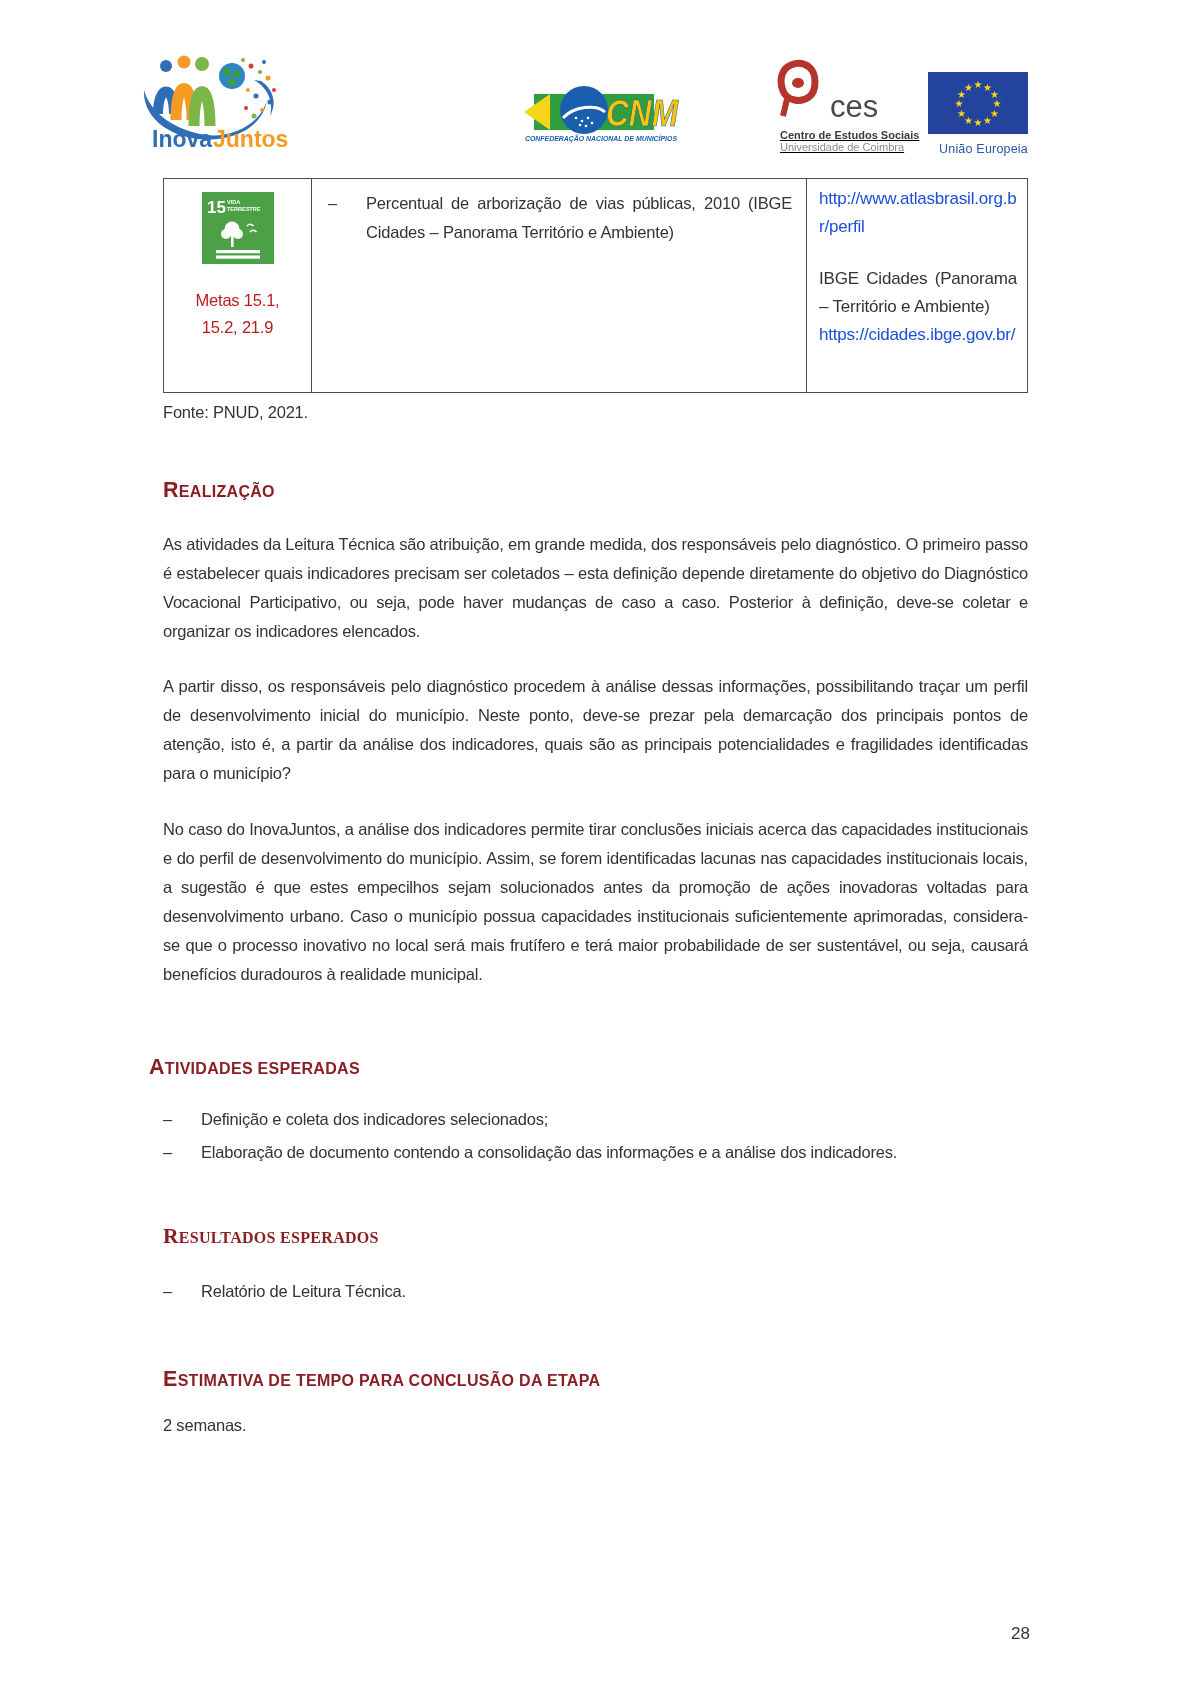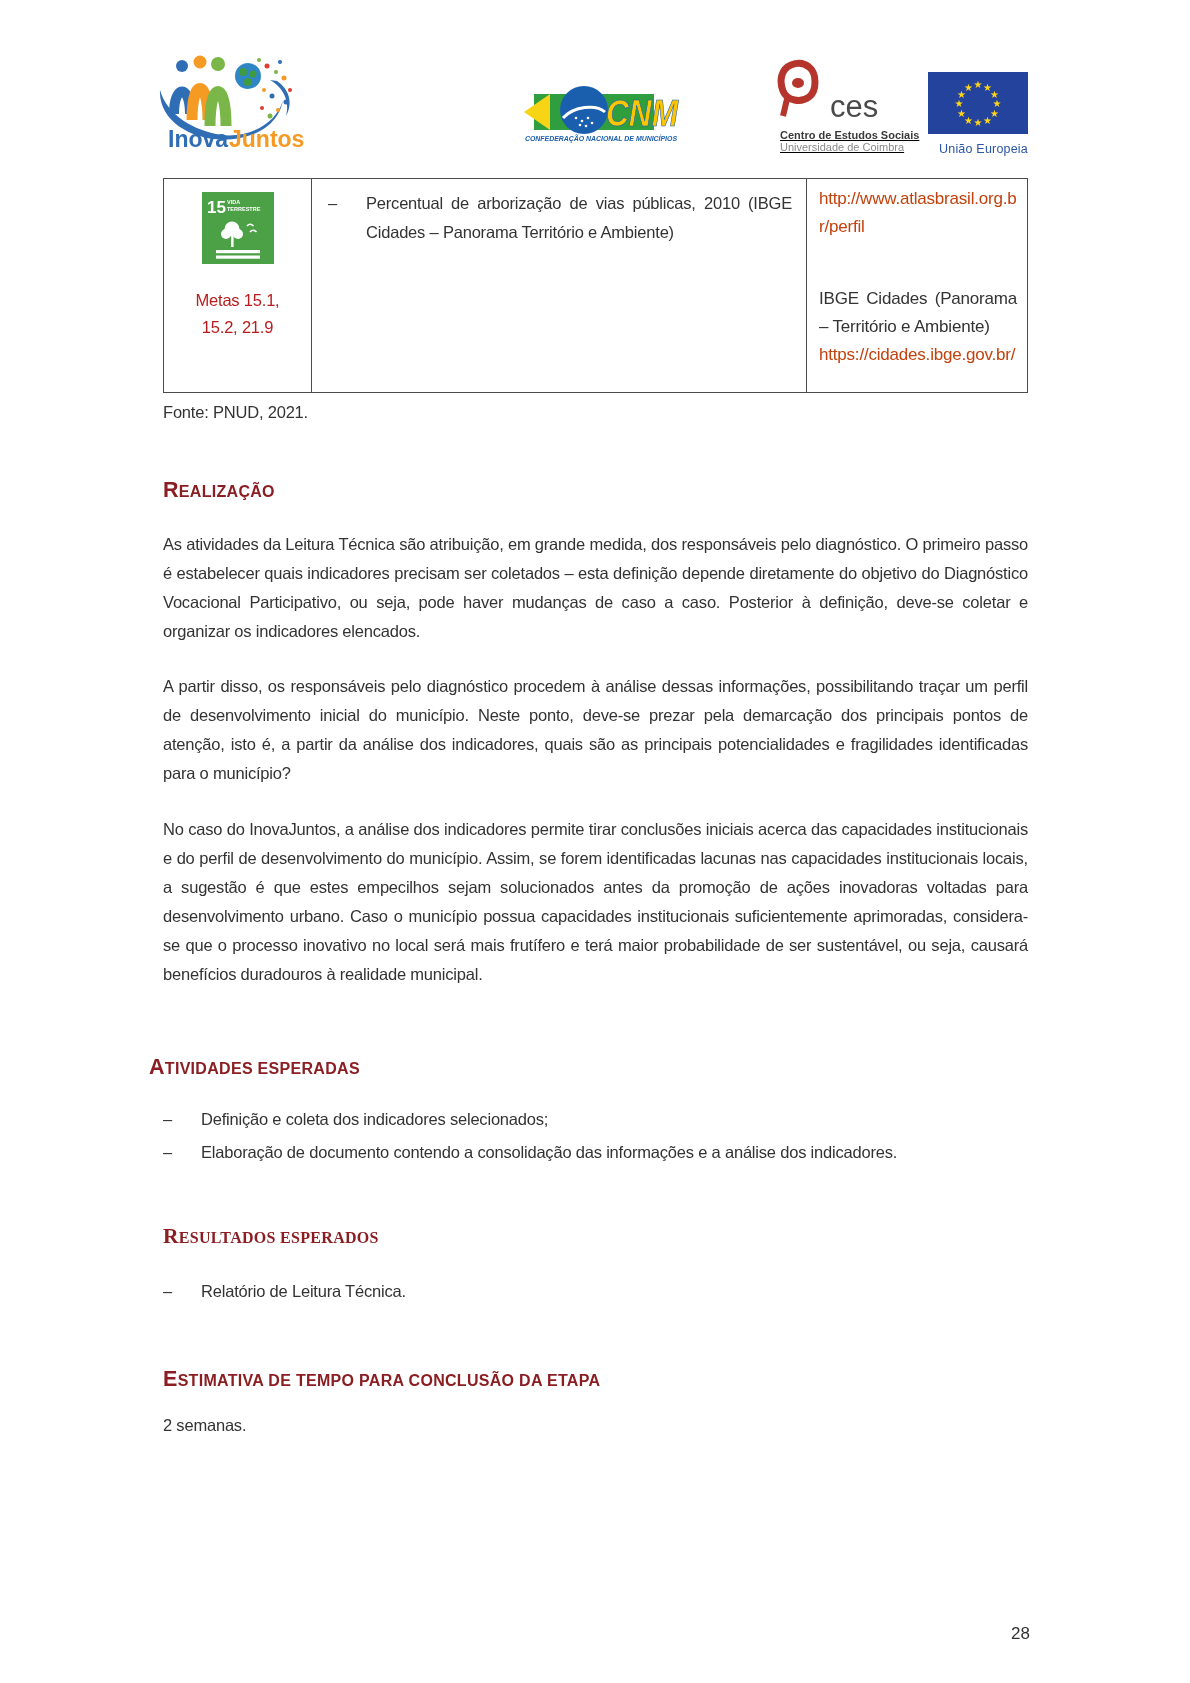--- a/index.html
+++ b/index.html
@@ -8,34 +8,34 @@
   .body-text{font-size:16.5px;line-height:29px;color:#333;letter-spacing:-0.2px;}
   .justify{text-align:justify;}
   .section-title{font-weight:bold;color:#8b1e22;font-size:16px;letter-spacing:0.3px;}
   .section-title::first-letter{font-size:21.5px;}
   
   .ind-table{left:163px;top:178px;width:865px;height:215px;border:1.5px solid #4c4c4c;display:flex;box-sizing:border-box;}
   .cell{box-sizing:border-box;}
   .cell-a{flex:0 0 148px;border-right:1.5px solid #4c4c4c;text-align:center;}
   .cell-b{flex:1 1 auto;border-right:1.5px solid #4c4c4c;padding:10px 14px 0 16px;}
   .cell-c{flex:0 0 220px;padding:6px 10px 0 12px;}
-  .cell-c .lnk{color:#c2410c;font-size:17px;line-height:28px;letter-spacing:-0.2px;word-break:break-all;text-decoration:none;display:block;}
-  .cell-c .mid{color:#333;font-size:17px;line-height:28px;letter-spacing:-0.2px;text-align:justify;margin-top:44px;}
+  .cell-c .lnk{color:#1d4ed8;font-size:17px;line-height:28px;letter-spacing:-0.2px;word-break:break-all;text-decoration:none;display:block;}
+  .cell-c .mid{color:#333;font-size:17px;line-height:28px;letter-spacing:-0.2px;text-align:justify;margin-top:24px;}
   .bullet-row{display:flex;}
   .bullet-dash{flex:0 0 38px;}
   .metas{font-size:16.5px;line-height:27px;color:#b91c1c;letter-spacing:-0.2px;margin-top:19px;}
   .pgnum{font-size:17px;color:#333;}
   .eu-caption{font-size:12.5px;color:#2b56a4;text-align:right;margin-top:4px;letter-spacing:0.2px;}
   .ces-cap1{font-size:11px;font-weight:bold;color:#3a3a3a;}
   .ces-cap2{font-size:11px;color:#8a8a8a;}
 </style>
 </head>
 <body>
 
-<div class="abs" style="left:152px;top:50px;width:152px;height:100px;text-align:right;">
+<div class="abs" style="left:136px;top:50px;width:152px;height:100px;text-align:right;">
   <svg width="152" height="100" viewBox="0 0 152 100">
     <path d="M8,40 C6,74 48,96 88,88 C114,83 128,68 131,50 C124,76 92,90 64,84 C36,78 14,62 8,40 Z" fill="#2f6db5"></path>
     <path d="M118,30 C132,38 138,52 134,66 C141,54 138,40 125,31 Z" fill="#2f6db5"></path>
     <circle cx="30" cy="16" r="6" fill="#2f6db5"></circle>
     <path d="M22,64 C22,34 38,34 38,64" stroke="#2f6db5" stroke-width="10" fill="none"></path>
     <circle cx="48" cy="12" r="6.5" fill="#f59a23"></circle>
     <path d="M40,70 C40,28 56,28 56,70" stroke="#f59a23" stroke-width="11" fill="none"></path>
     <circle cx="66" cy="14" r="7" fill="#7ab648"></circle>
     <path d="M58,76 C58,30 74,30 74,76" stroke="#7ab648" stroke-width="11" fill="none"></path>
     <circle cx="96" cy="26" r="13" fill="#2f86c4"></circle>

